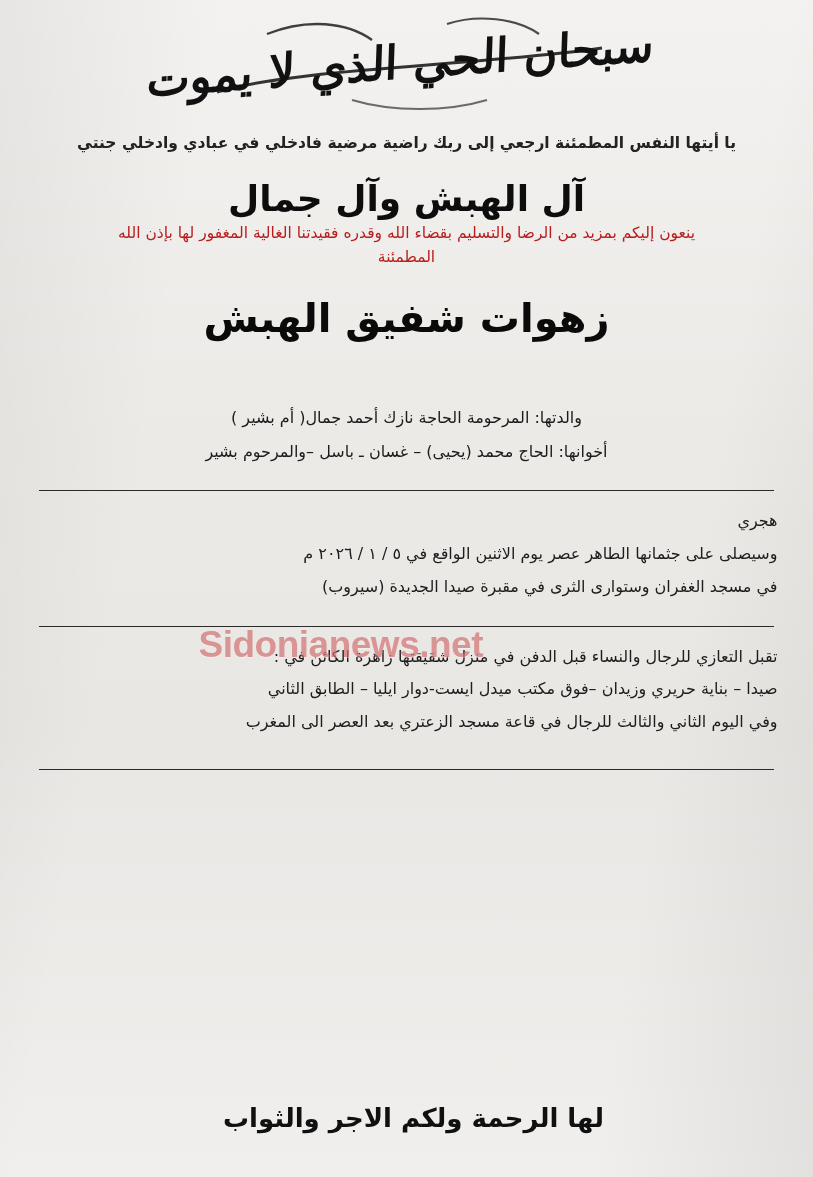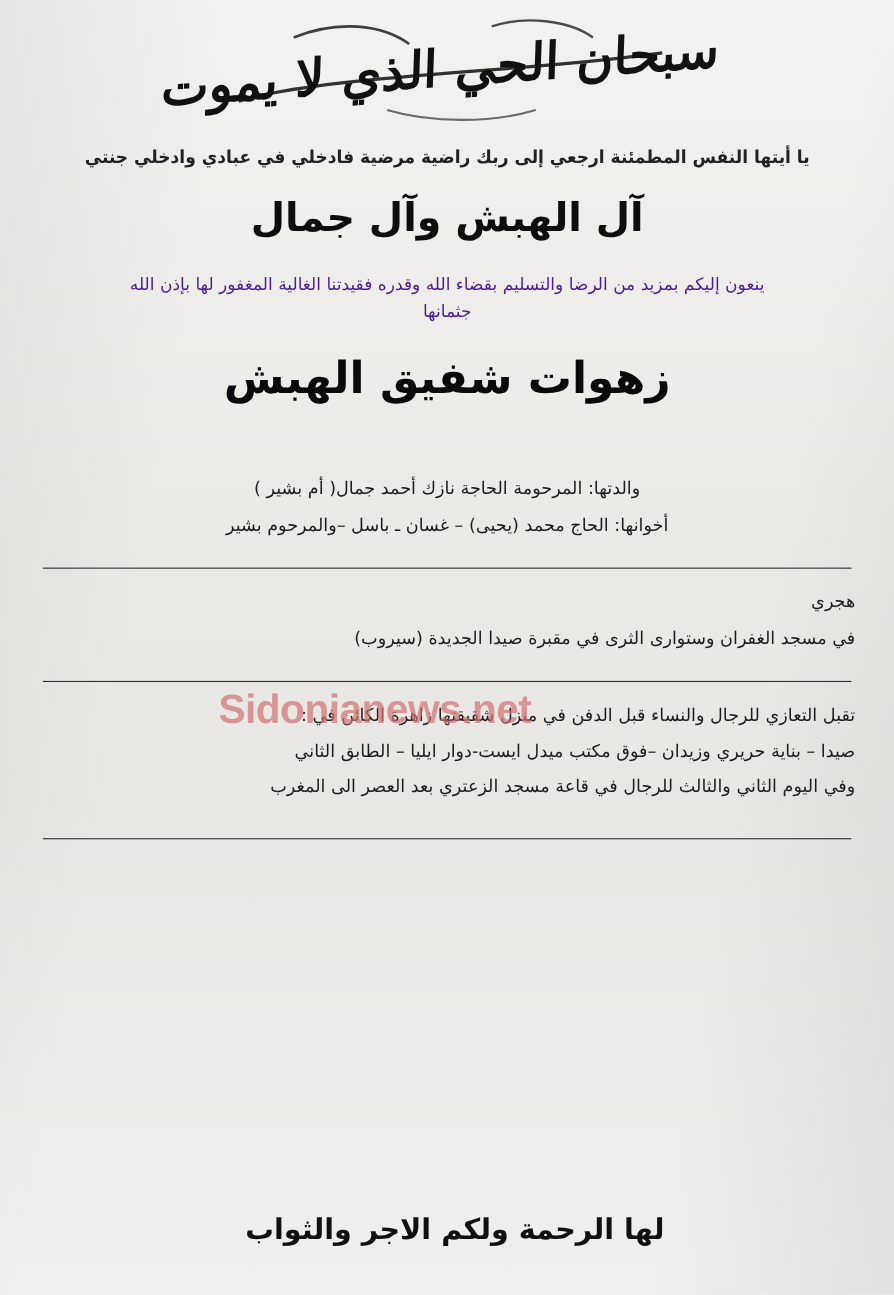--- a/index.html
+++ b/index.html
@@ -64,23 +64,23 @@
     font-weight: 700;
     margin: 26px 0 0 0;
     letter-spacing: 1px;
     color: #0d0d0d;
     font-family: "DejaVu Sans", sans-serif;
   }
 
   .announce {
     font-size: 15.5px;
     line-height: 1.55;
-    margin: 28px auto 0 auto;
+    margin: 2px auto 0 auto;
     width: 760px;
-    color: #4c1d95;
+    color: #b91c1c;
     font-family: "DejaVu Sans", sans-serif;
   }
   .announce .second-line {
     display: block;
   }
 
   .deceased-name {
     font-size: 40px;
     font-weight: 700;
     margin: 26px 0 16px 0;
@@ -172,34 +172,35 @@
       </g>
     </svg>
   </div>
 
   <div class="verse">يا أيتها النفس المطمئنة ارجعي إلى ربك راضية مرضية فادخلي في عبادي وادخلي جنتي</div>
 
   <div class="families">آل الهبش وآل جمال</div>
 
   <div class="announce">
     <span>ينعون إليكم بمزيد من الرضا والتسليم بقضاء الله وقدره فقيدتنا الغالية المغفور لها بإذن الله</span>
-    <span class="second-line">جثمانها</span>
+    <span class="second-line">المطمئنة</span>
   </div>
 
   <div class="deceased-name">زهوات شفيق الهبش</div>
 
   <div class="relatives">
     <div class="line">والدتها: المرحومة الحاجة نازك أحمد جمال( أم بشير )</div>
     <div class="line">أخوانها: الحاج محمد (يحيى) – غسان ـ باسل –والمرحوم بشير</div>
   </div>
 
   <div class="rule"></div>
 
   <div class="block right">
     <span class="line">هجري</span>
+    <span class="line">وسيصلى على جثمانها الطاهر عصر يوم الاثنين الواقع في ٥ / ١ / ٢٠٢٦ م</span>
     <span class="line">في مسجد الغفران وستوارى الثرى في مقبرة صيدا الجديدة (سيروب)</span>
   </div>
 
   <div class="rule thin"></div>
 
   <div class="block right">
     <span class="line">تقبل التعازي للرجال والنساء قبل الدفن في منزل شقيقتها زاهرة الكائن في :</span>
     <span class="line">صيدا – بناية حريري وزيدان –فوق مكتب ميدل ايست-دوار ايليا – الطابق الثاني</span>
     <span class="line">وفي اليوم الثاني والثالث للرجال في قاعة مسجد الزعتري بعد العصر الى المغرب</span>
   </div>

